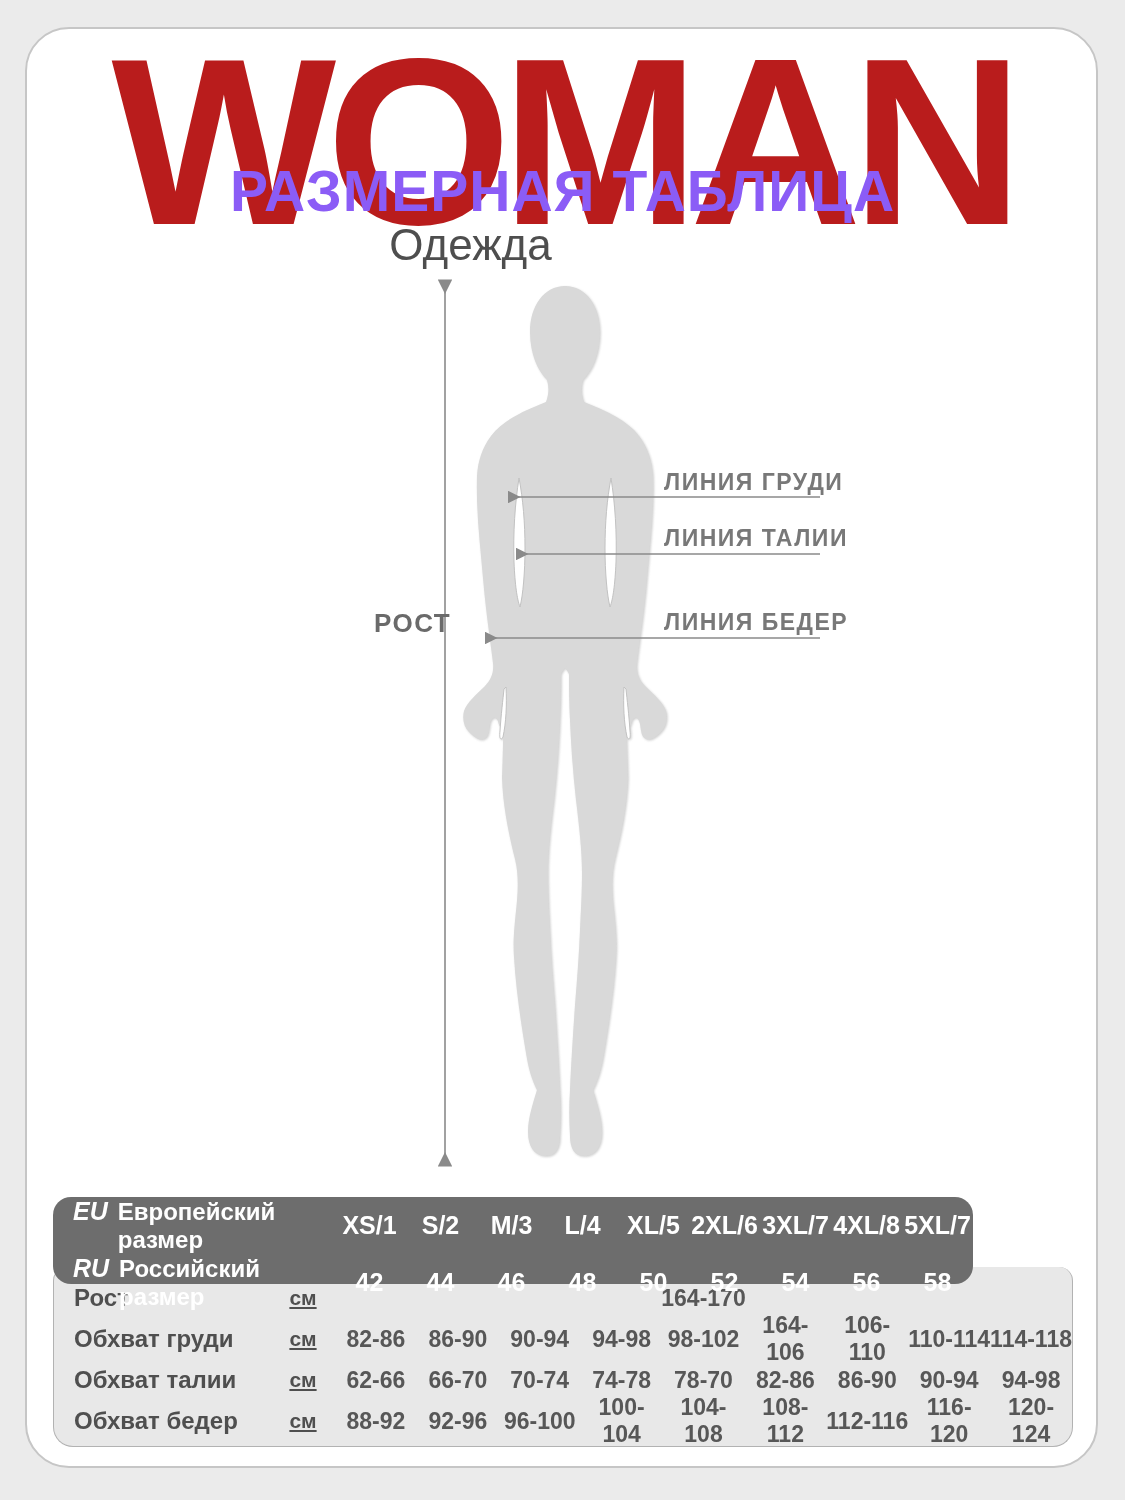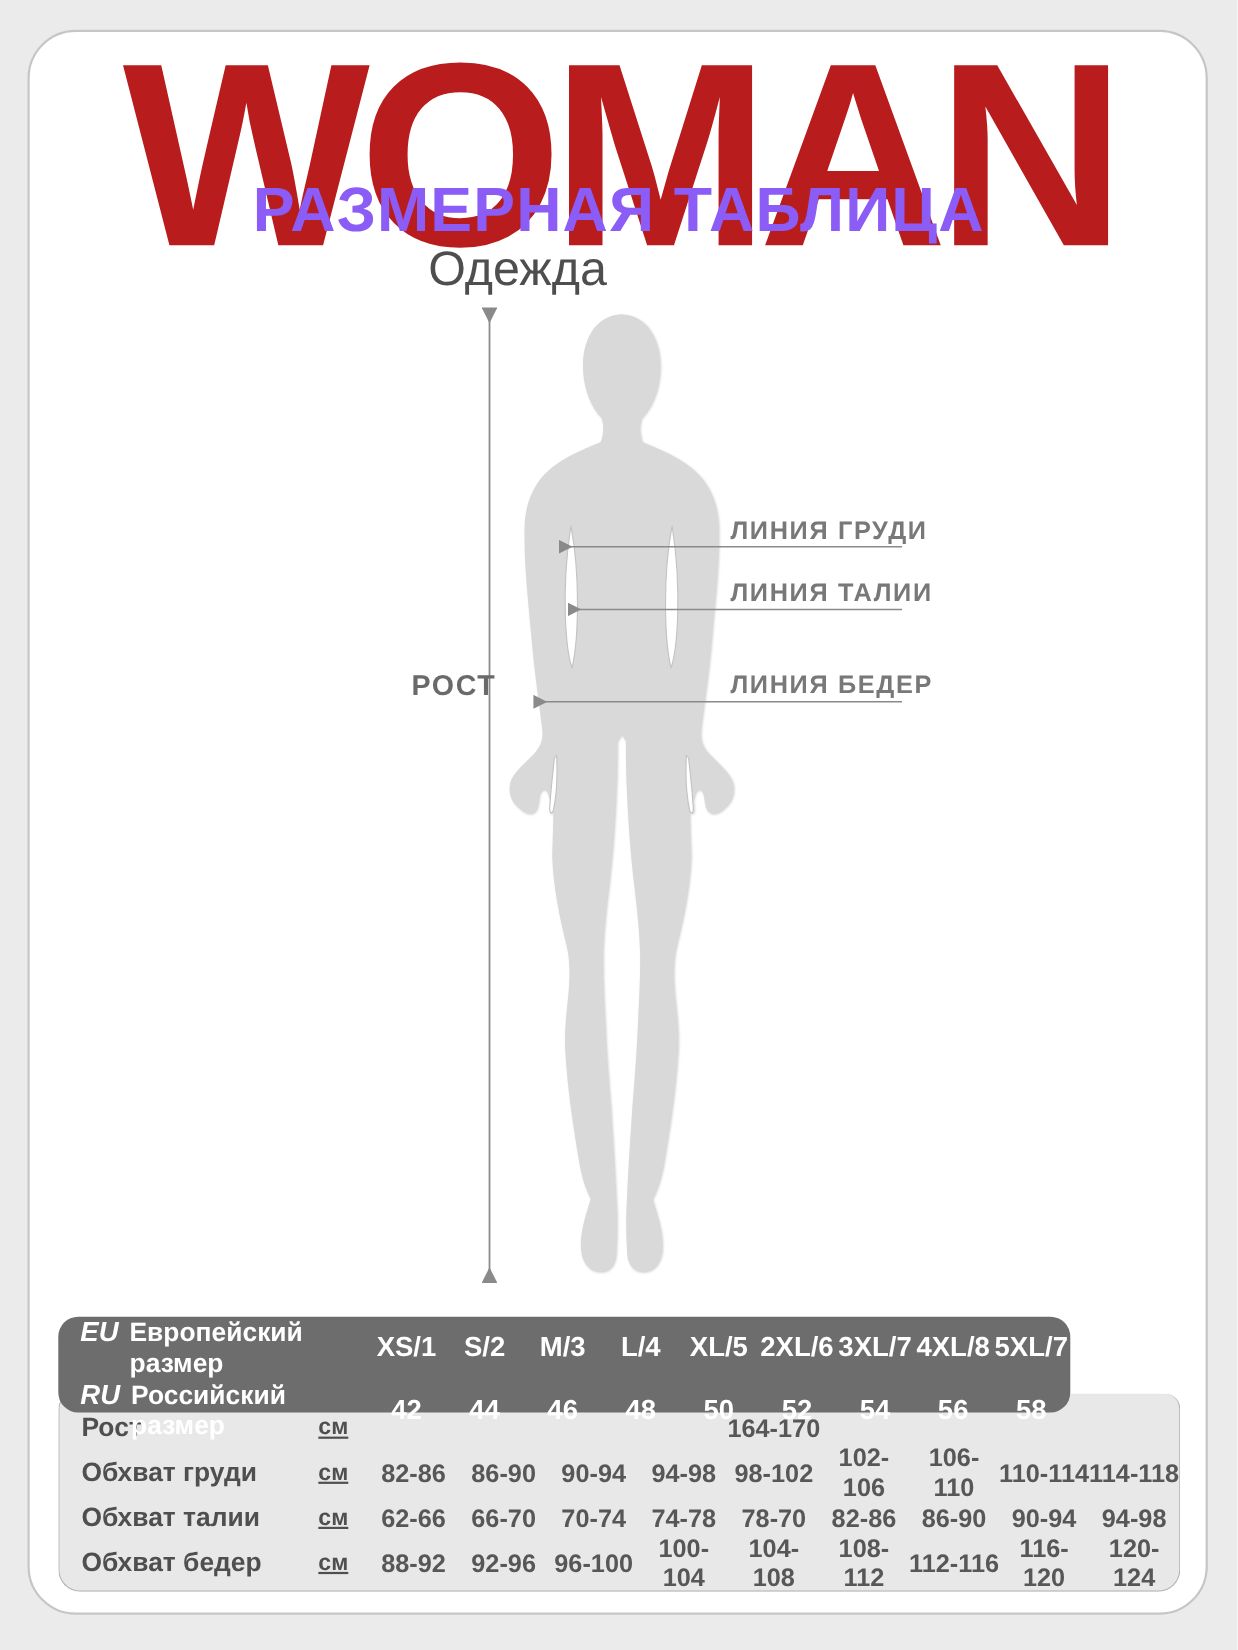--- a/index.html
+++ b/index.html
@@ -153,21 +153,21 @@
   <div class="t-row">
     <div class="t-label">
         <span class="rowname">Обхват груди</span>
       </div>
     <div class="unit">см</div>
     <div class="cell">82-86</div>
     <div class="cell">86-90</div>
     <div class="cell">90-94</div>
     <div class="cell">94-98</div>
     <div class="cell">98-102</div>
-    <div class="cell">102-106</div>
+    <div class="cell">164-106</div>
     <div class="cell">106-110</div>
     <div class="cell">110-114</div>
     <div class="cell">114-118</div>
   </div>
   <div class="t-row">
     <div class="t-label">
         <span class="rowname">Обхват талии</span>
       </div>
     <div class="unit">см</div>
     <div class="cell">62-66</div>

